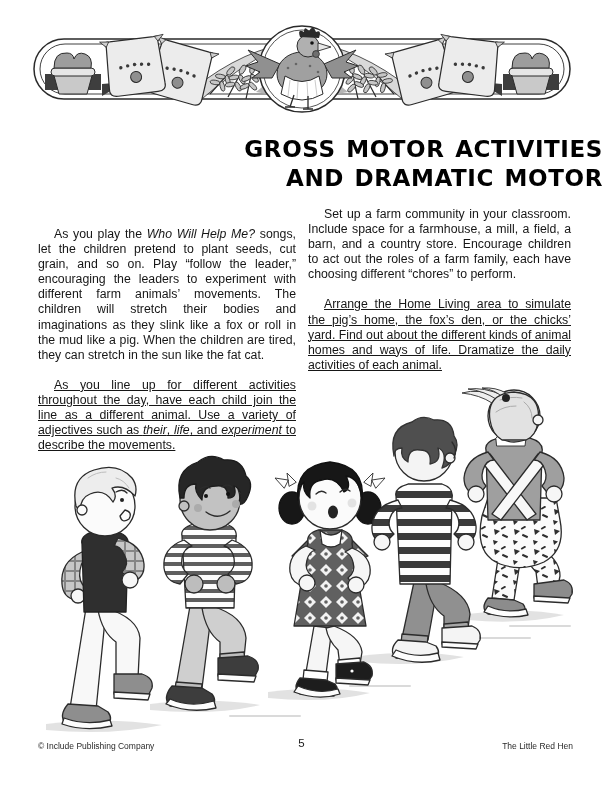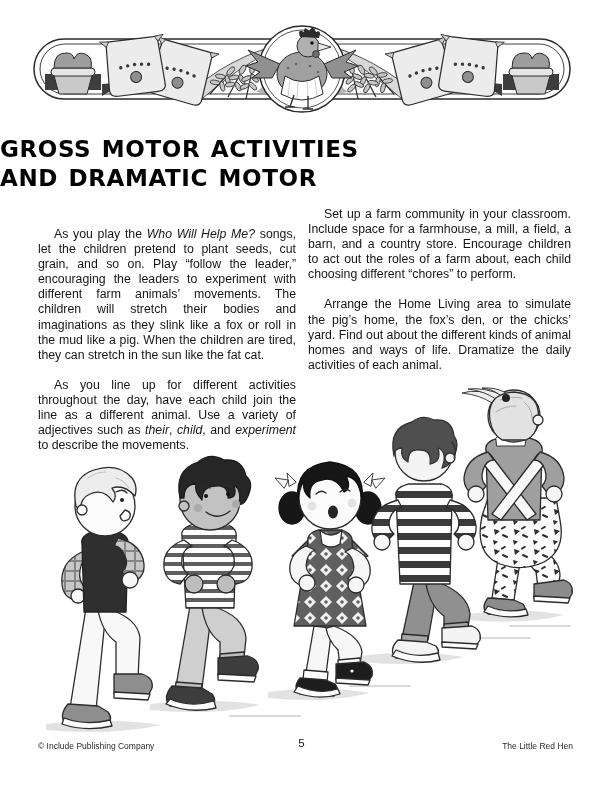--- a/index.html
+++ b/index.html
@@ -3,30 +3,30 @@
 <meta charset="utf-8">
 <style>
   * { margin:0; padding:0; box-sizing:border-box; }
   html,body { background:#ffffff; }
   .page {
     position:relative; width:603px; height:792px; background:#ffffff;
     font-family:"Liberation Sans", sans-serif; color:#1c1c1c; overflow:hidden;
   }
   .banner { position:absolute; left:32px; top:24px; width:540px; height:92px; }
   .title {
-    position:absolute; left:0; top:135px; width:603px; text-align:left;
+    position:absolute; left:0; top:135px; width:603px; text-align:right;
     font-family:"DejaVu Sans", sans-serif; font-weight:bold; color:#000;
     font-size:23px; line-height:29px; letter-spacing:0.6px; word-spacing:2px;
   }
   .columns { position:absolute; left:38px; top:207px; width:534px; display:flex; gap:12px; }
   .col { font-size:12.3px; line-height:15.1px; text-align:justify; color:#161616; }
   .col-left { width:258px;margin-top:20px; }
   .col-right { width:263px; }
   .col p { text-indent:16px; }
-  .col p + p { margin-top:15px; }
+  .col p + p { margin-top:15px;text-decoration:underline; }
   .ital { font-style:italic; }
   .kids { position:absolute; left:30px; top:386px; width:560px; height:356px; }
   .footer-left {
     position:absolute; left:38px; top:741px; font-size:8.5px; color:#2a2a2a;
   }
   .footer-right {
     position:absolute; right:30px; top:741px; font-size:8.5px; color:#2a2a2a;text-align:center;
   }
   .footer-page {
     position:absolute; left:0; top:737px; width:603px; text-align:center;
@@ -132,24 +132,24 @@
   </svg>
 
   <h1 class="title">
     <span>GROSS MOTOR ACTIVITIES</span><br>
     <span>AND DRAMATIC MOTOR</span>
   </h1>
 
   <div class="columns">
     <div class="col col-left">
       <p><span>As you play the </span><span class="ital">Who Will Help Me?</span><span> songs, let the children pretend to plant seeds, cut grain, and so on. Play “follow the leader,” encouraging the leaders to experiment with different farm animals’ movements. The children will stretch their bodies and imaginations as they slink like a fox or roll in the mud like a pig. When the children are tired, they can stretch in the sun like the fat cat.</span></p>
-      <p><span>As you line up for different activities throughout the day, have each child join the line as a different animal. Use a variety of adjectives such as </span><span class="ital">their</span><span>, </span><span class="ital">child</span><span>, and </span><span class="ital">experiment</span><span> to describe the movements.</span></p>
+      <p><span>As you line up for different activities throughout the day, have each child join the line as a different animal. Use a variety of adjectives such as </span><span class="ital">their</span><span>, </span><span class="ital">life</span><span>, and </span><span class="ital">experiment</span><span> to describe the movements.</span></p>
     </div>
     <div class="col col-right">
-      <p><span>Set up a farm community in your classroom. Include space for a farmhouse, a mill, a field, a barn, and a country store. Encourage children to act out the roles of a farm about, each child choosing different “chores” to perform.</span></p>
+      <p><span>Set up a farm community in your classroom. Include space for a farmhouse, a mill, a field, a barn, and a country store. Encourage children to act out the roles of a farm family, each have choosing different “chores” to perform.</span></p>
       <p><span>Arrange the Home Living area to simulate the pig’s home, the fox’s den, or the chicks’ yard. Find out about the different kinds of animal homes and ways of life. Dramatize the daily activities of each animal.</span></p>
     </div>
   </div>
 
   <svg class="kids" viewBox="0 0 560 356" aria-hidden="true">
     <defs>
       <pattern id="plaid" width="10" height="10" patternUnits="userSpaceOnUse">
         <rect width="10" height="10" fill="#c7c7c7"></rect>
         <path d="M0 5 H10 M5 0 V10" stroke="#858585" stroke-width="2"></path>
       </pattern>

